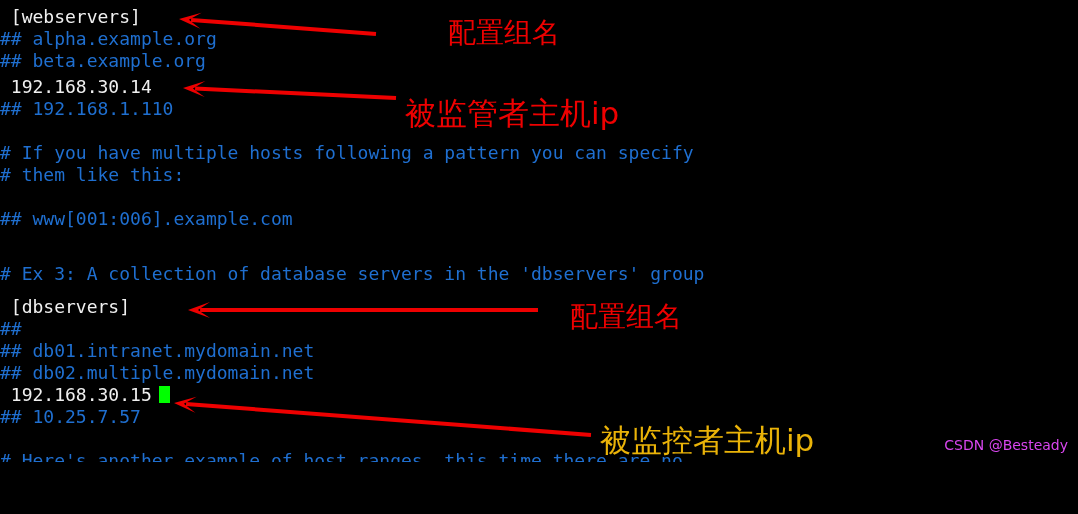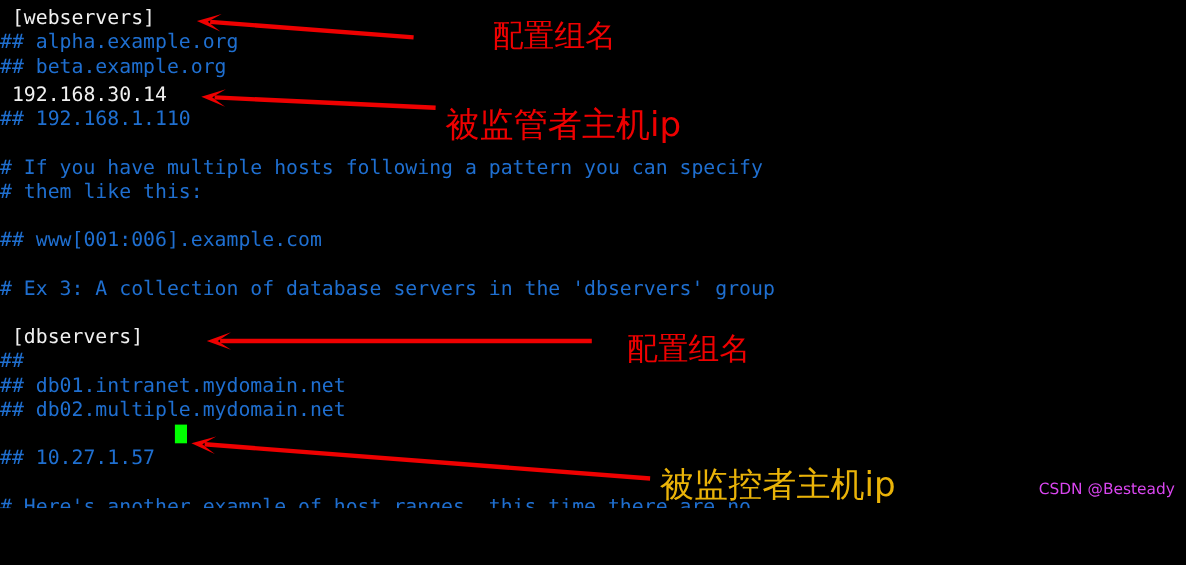--- a/index.html
+++ b/index.html
@@ -89,27 +89,28 @@
       <div class="line c-comment" style="top: 50px; font-size: 18px; line-height: 22px;">## beta.example.org</div>
       <div class="line c-comment" style="top: 28px; font-size: 18px; line-height: 22px;">## alpha.example.org</div>
       <div class="line c-plain" style="top: 76px; font-size: 18px; line-height: 22px;"> 192.168.30.14</div>
       <div class="line c-comment" style="top: 98px; font-size: 18px; line-height: 22px;">## 192.168.1.110</div>
       <div class="line c-comment" style="top: 120px; font-size: 18px; line-height: 22px;"></div>
       <div class="line c-comment" style="top: 164px; font-size: 18px; line-height: 22px;"># them like this:</div>
       <div class="line c-comment" style="top: 142px; font-size: 18px; line-height: 22px;"># If you have multiple hosts following a pattern you can specify</div>
       <div class="line c-comment" style="top: 186px; font-size: 18px; line-height: 22px;"></div>
       <div class="line c-comment" style="top: 208px; font-size: 18px; line-height: 22px;">## www[001:006].example.com</div>
       <div class="line c-comment" style="top: 230px; font-size: 18px; line-height: 22px;"></div>
-      <div class="line c-comment" style="top: 252px; font-size: 18px; line-height: 22px;"># Ex 3: A collection of database servers in the 'dbservers' group</div>
+      <div class="line c-comment" style="top: 263px; font-size: 18px; line-height: 22px;"># Ex 3: A collection of database servers in the 'dbservers' group</div>
       <div class="line c-comment" style="top: 274px; font-size: 18px; line-height: 22px;"></div>
       <div class="line c-plain" style="top: 296px; font-size: 18px; line-height: 22px;"> [dbservers]</div>
       <div class="line c-comment" style="top: 318px; font-size: 18px; line-height: 22px;">##</div>
       <div class="line c-comment" style="top: 340px; font-size: 18px; line-height: 22px;">## db01.intranet.mydomain.net</div>
       <div class="line c-comment" style="top: 362px; font-size: 18px; line-height: 22px;">## db02.multiple.mydomain.net</div>
-      <div class="line c-comment" style="top: 406px; font-size: 18px; line-height: 22px;">## 10.27.1.57</div>
+      <div class="line c-plain" style="top: 384px; font-size: 18px; line-height: 22px;"> 192.168.30.15</div>
+      <div class="line c-comment" style="top: 406px; font-size: 18px; line-height: 22px;">## 10.25.7.57</div>
       <div class="line c-comment" style="top: 428px; font-size: 18px; line-height: 22px;"></div>
       <div class="line c-comment" style="top: 450px; font-size: 18px; line-height: 22px;"># Here's another example of host ranges, this time there are no</div>
       <div class="line c-comment" style="top: 472px; font-size: 18px; line-height: 22px;"># leading 0s:</div>
     </div>
 
   <div id="cursor" style="left: 159px; top: 386px; width: 11px; height: 17px; background: rgb(0, 255, 0);"></div>
 
   <div id="annotations">
     <svg id="anno-svg" width="1078" height="514">
         <g>

